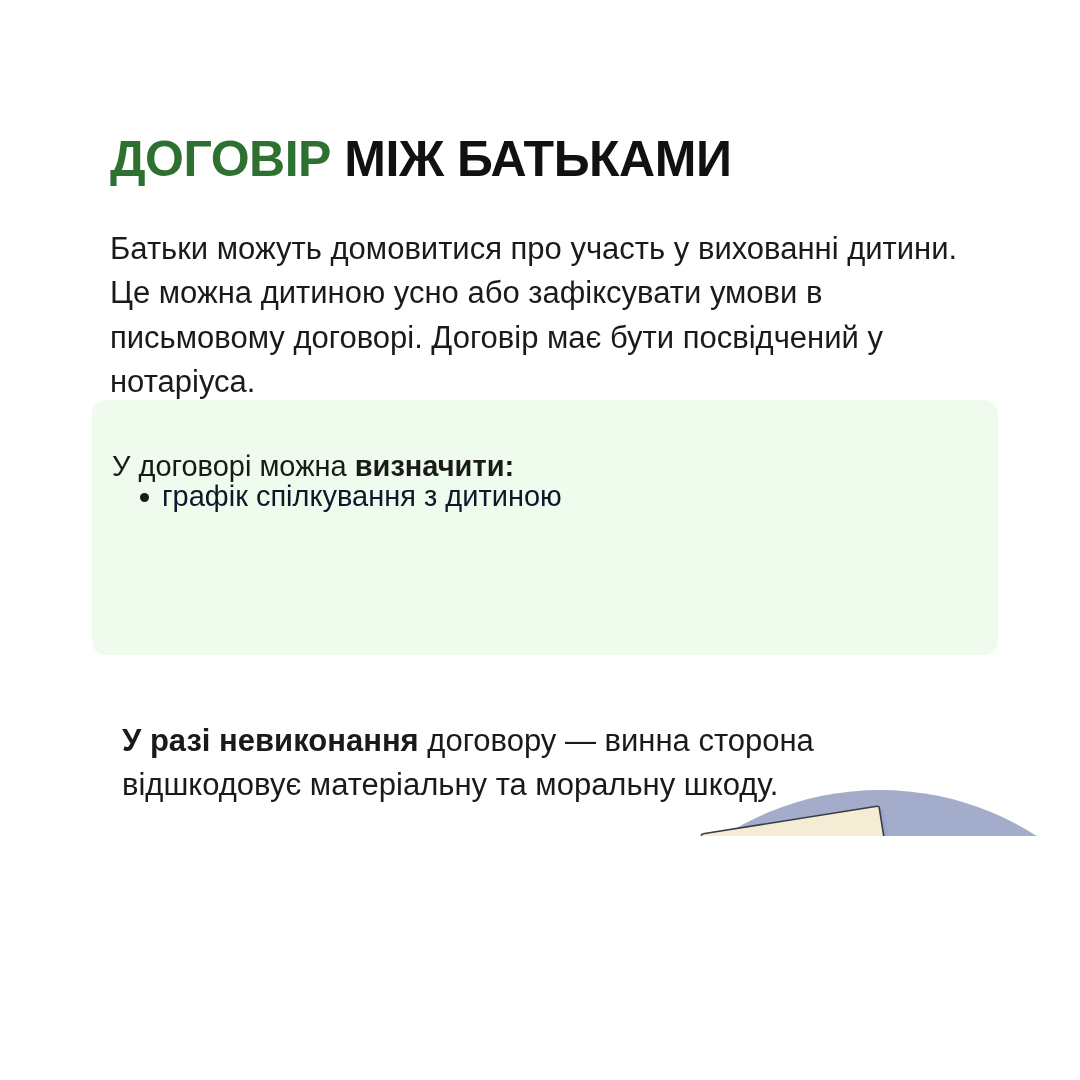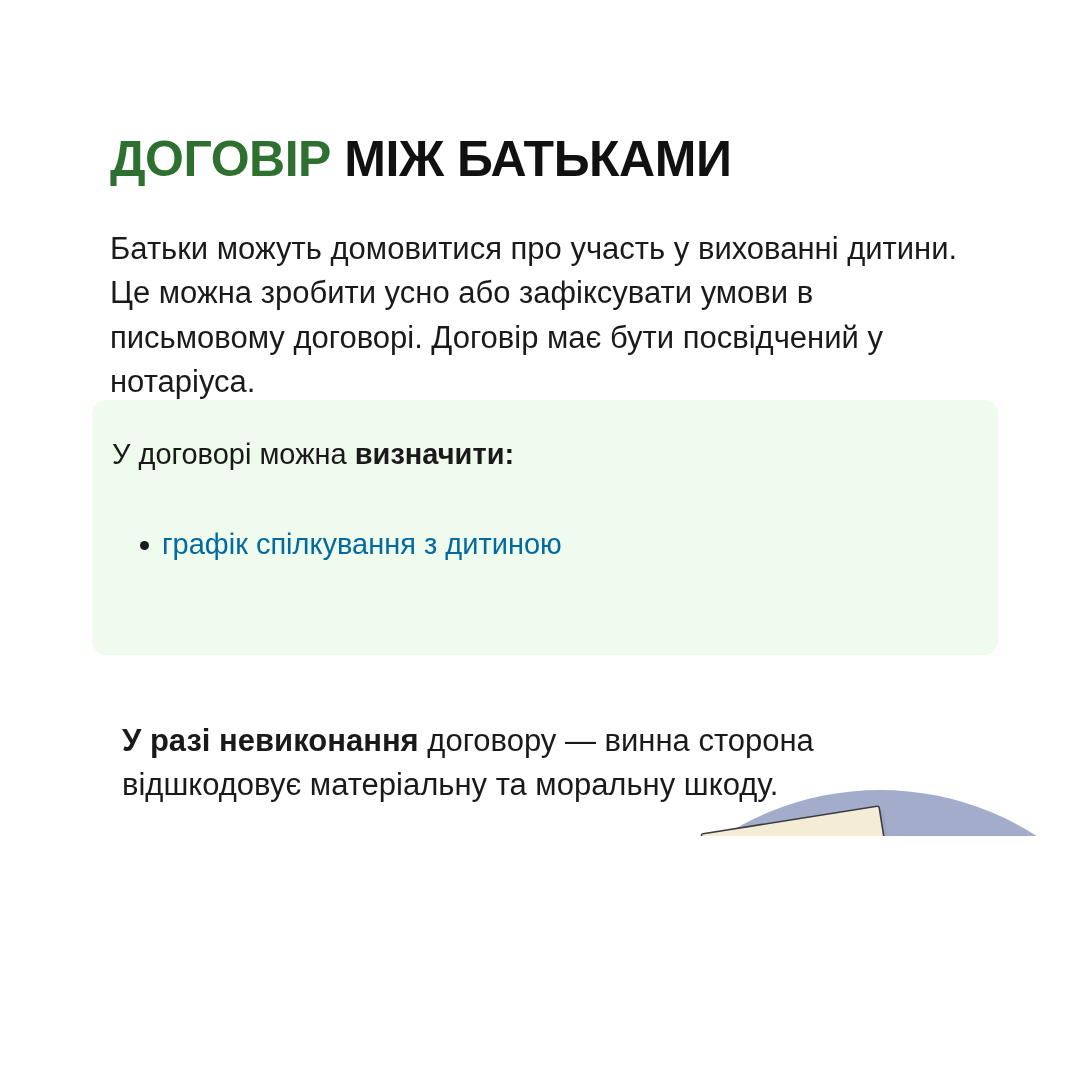--- a/index.html
+++ b/index.html
@@ -58,43 +58,42 @@
     top: 400px;
     width: 906px;
     height: 255px;
     background: #effbec;
     border-radius: 14px;
     box-sizing: border-box;
   }
   .callout-heading {
     position: absolute;
     left: 20px;
-    top: 6px;
+    top: 18px;
     font-size: 29px;
     line-height: 1.35;
     color: #1a1a1a;
   }
   .callout-heading b { font-weight: 700; }
 
   .callout-list {
     position: absolute;
     left: 22px;
     top: 78px;
     margin: 0;
     padding: 0;
     list-style: none;
   }
   .callout-list li {
     position: relative;
     padding-left: 48px;
     font-size: 29px;
     line-height: 1.3;
-    color: #0369a1;
+    color: #0f172a;
     margin-bottom: 24px;
-    margin-top: 48px;
   }
   .callout-list li:last-child { margin-bottom: 0; }
   .callout-list li::before {
     content: "";
     position: absolute;
     left: 26px;
     top: 15px;
     width: 9px;
     height: 9px;
     border-radius: 50%;
@@ -172,21 +171,21 @@
   }
   .illustration svg { display: block; }
 </style>
 </head>
 <body>
 
 <div class="page">
 
   <h1 class="title"><span class="accent">ДОГОВІР</span><span class="rest"> МІЖ БАТЬКАМИ</span></h1>
 
-  <p class="intro"><span>Батьки можуть домовитися про участь у вихованні дитини. Це можна зробити </span><b>усно</b><span> або зафіксувати умови в </span><b>письмовому договорі.</b><span> Договір має бути посвідчений у нотаріуса.</span></p>
+  <p class="intro"><span>Батьки можуть домовитися про участь у вихованні дитини. Це можна дитиною </span><b>усно</b><span> або зафіксувати умови в </span><b>письмовому договорі.</b><span> Договір має бути посвідчений у нотаріуса.</span></p>
 
   <section class="callout">
     <p class="callout-heading"><span>У договорі можна </span><b>визначити:</b></p>
 
     <ul class="callout-list">
       <li>графік спілкування з дитиною</li>
     </ul>
   </section>
 
   <p class="closing"><b>У разі невиконання</b><span> договору — винна сторона відшкодовує матеріальну та моральну шкоду.</span></p>

